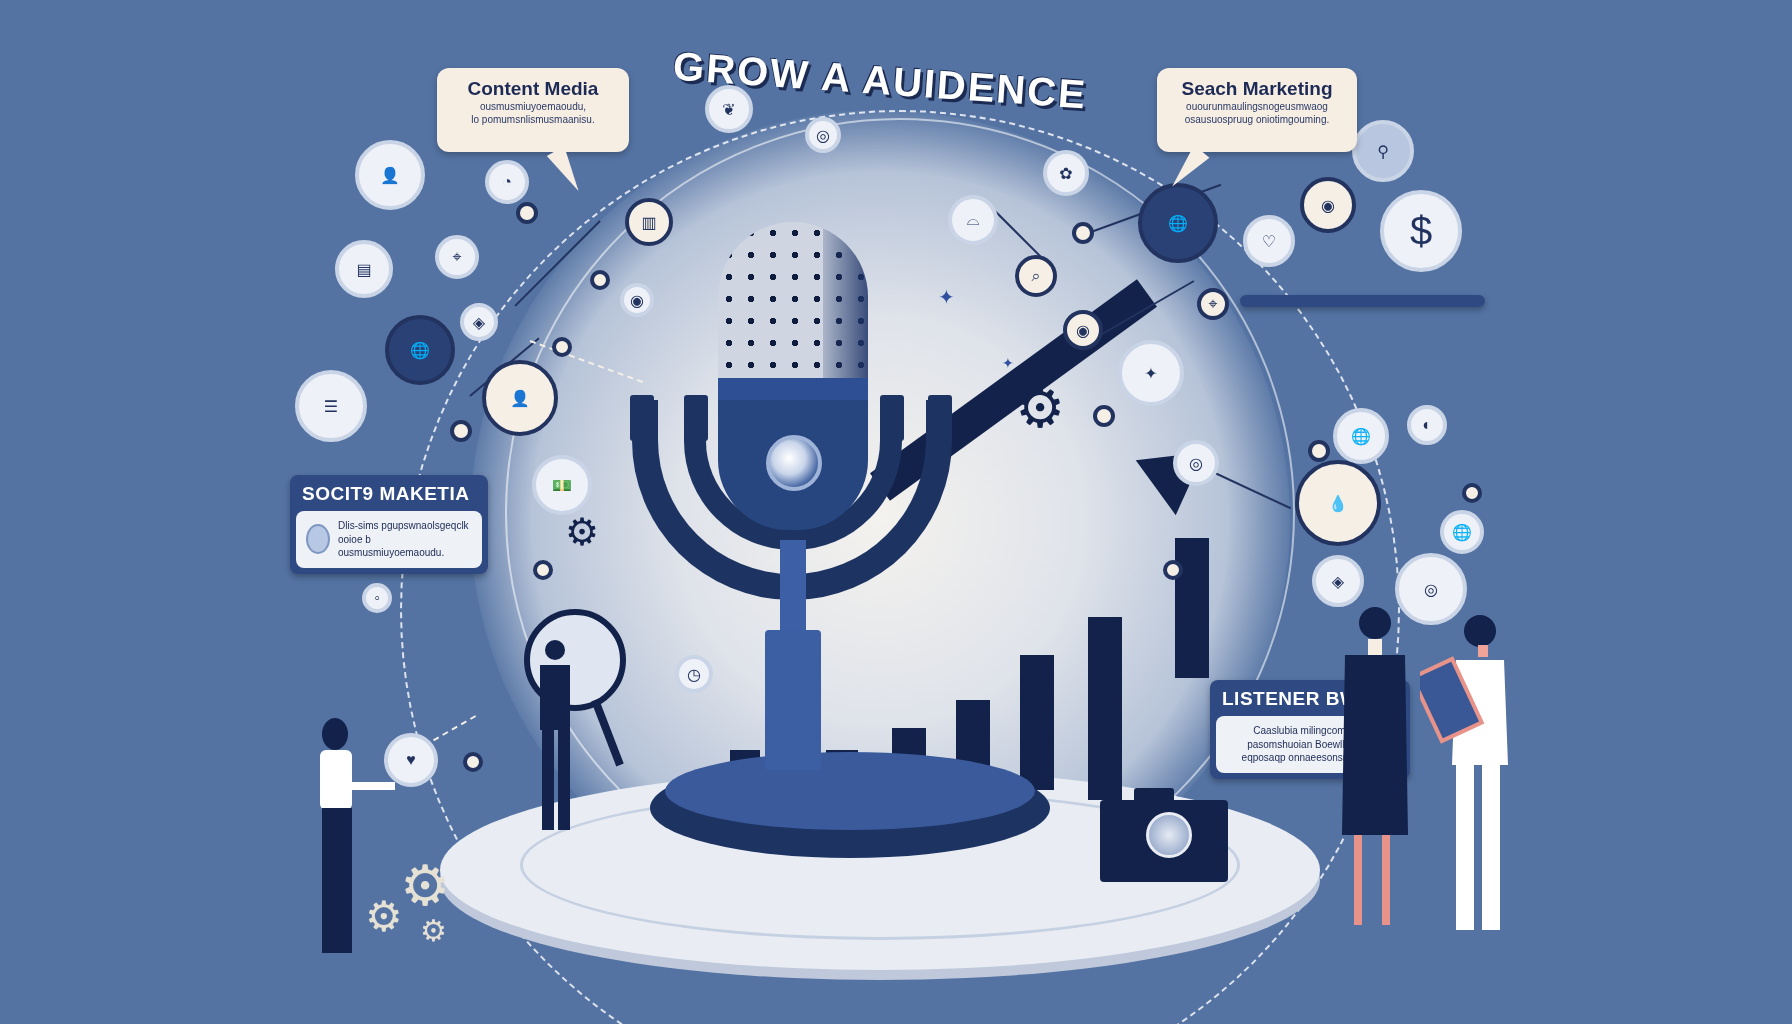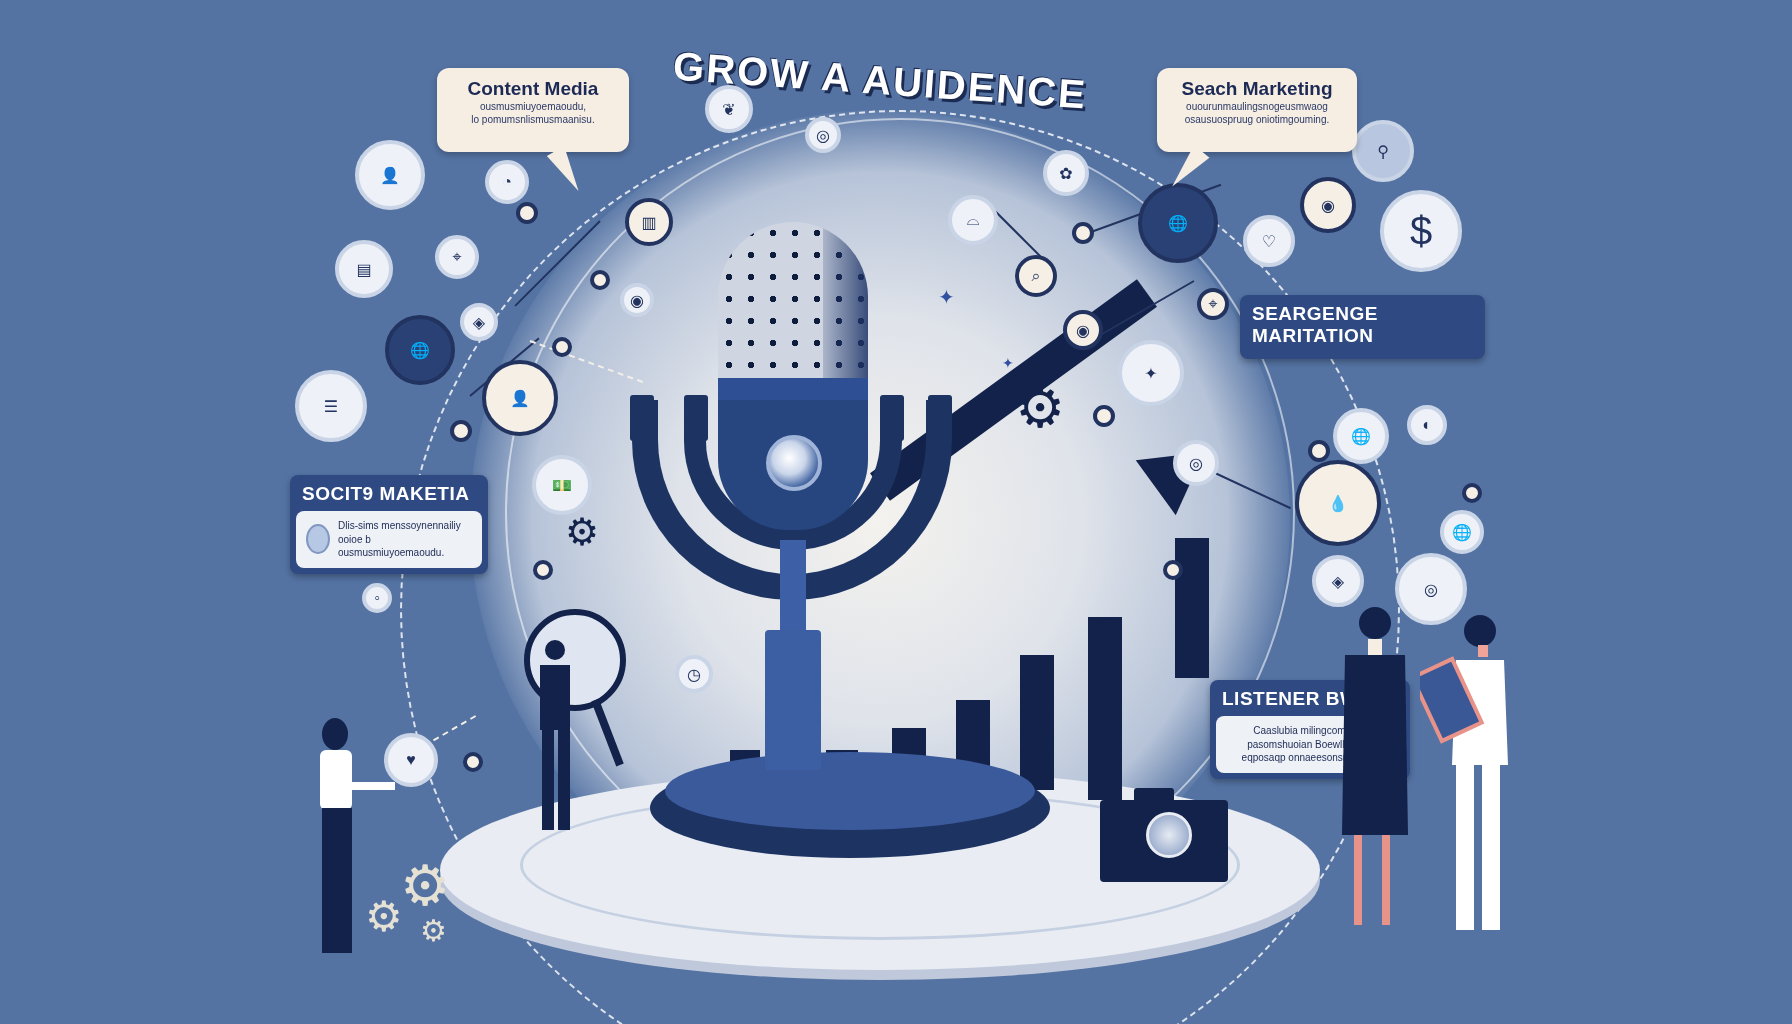--- a/index.html
+++ b/index.html
@@ -222,29 +222,28 @@
   </div>
 
   <div class="bubble" style="left:1157px;top:68px;width:200px;height:84px;">
     <div class="h">Seach Marketing</div>
     <div class="b">ouourunmaulingsnogeusmwaog</div>
     <div class="b">osausuospruug oniotimgouming.</div>
     <div class="tail" style="left:20px;top:78px;transform:rotate(40deg);"></div>
   </div>
 
   <div class="panel" style="left:1240px;top:295px;width:245px;">
-    <div class="h">SEARGENGE MARITATION</div>
   </div>
 
   <div class="panel" style="left:290px;top:475px;width:198px;">
     <div class="h">SOCIT9 MAKETIA</div>
     <div class="inner">
       <div class="pin" style="width:24px;height:30px;"></div>
       <div>
-        <div class="b">Dlis-sims menssoynennailiy</div>
+        <div class="b">Dlis-sims pgupswnaolsgeqclk</div>
         <div class="b">ooioe b ousmusmiuyoemaoudu.</div>
       </div>
     </div>
   </div>
 
 
   <div class="panel" style="left:1210px;top:680px;width:200px;">
     <div class="h">LISTENER BWGG</div>
     <div class="inner" style="display:block;text-align:center;">
       <div class="b">Caaslubia milingcomaling</div>

